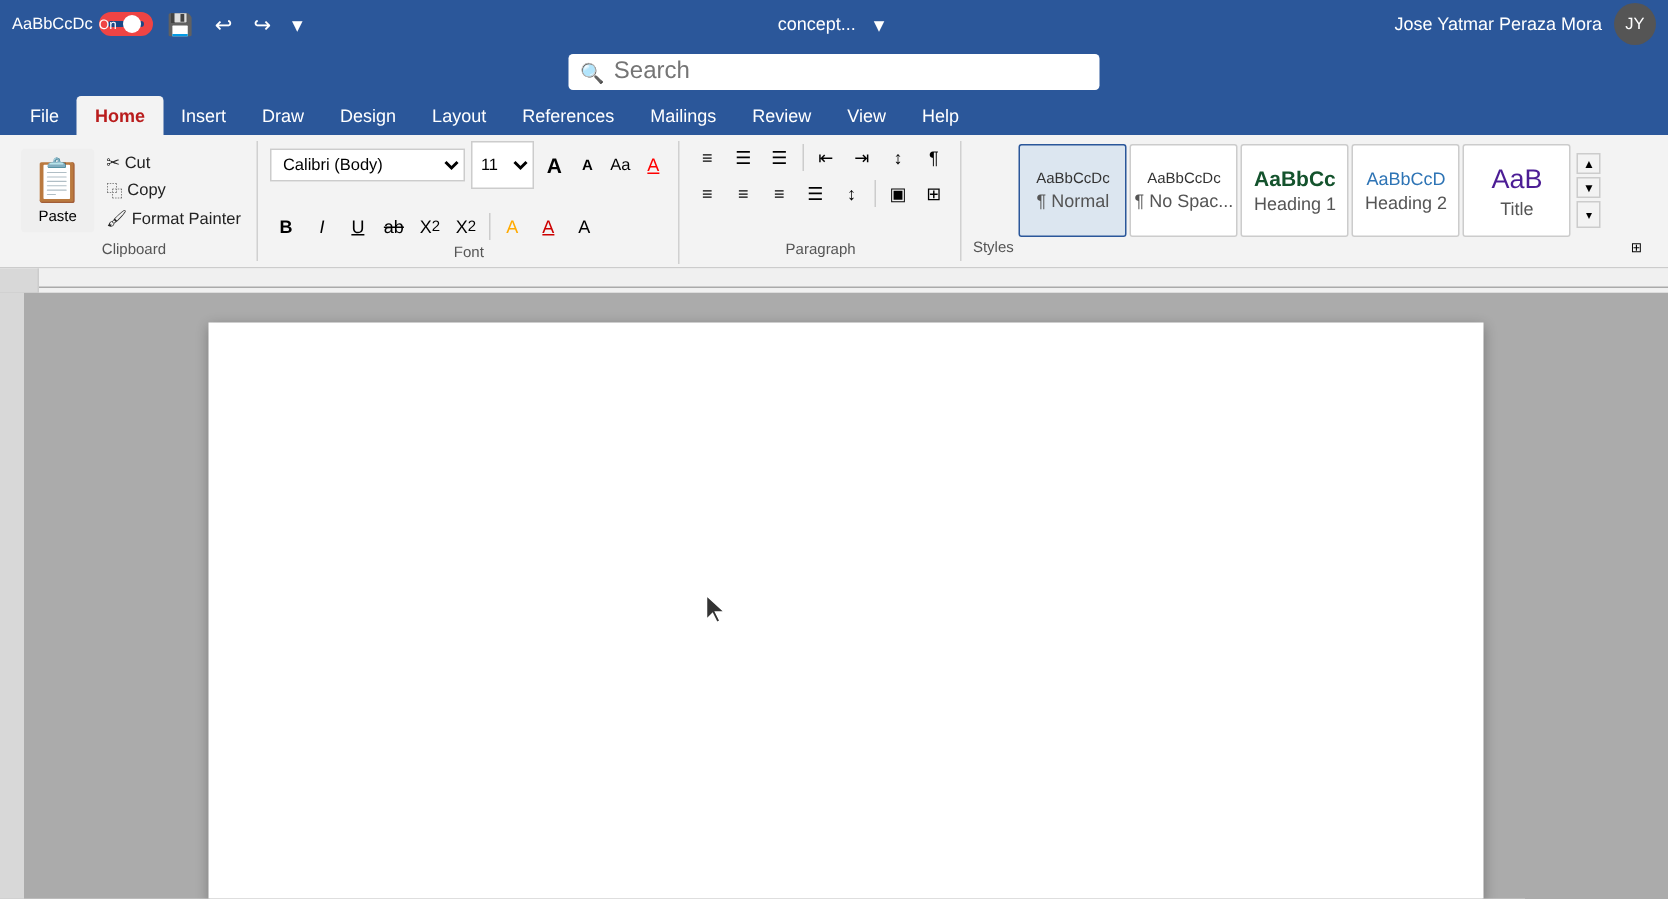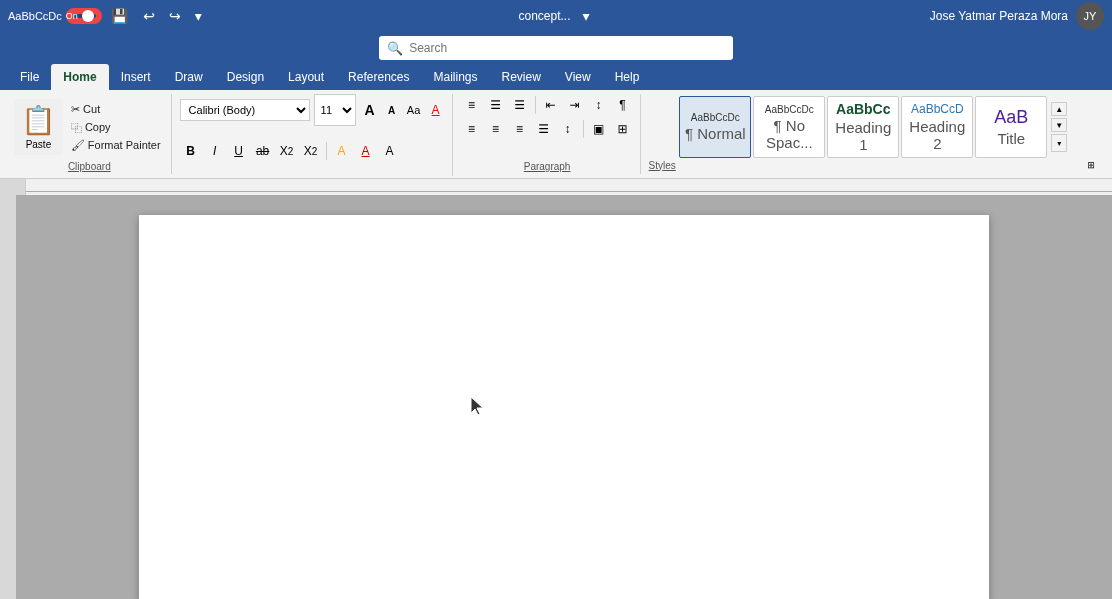--- a/index.html
+++ b/index.html
@@ -125,21 +125,21 @@
       color: white;
       font-size: 12px;
       cursor: pointer;
       border-radius: 3px 3px 0 0;
       height: 26px;
       display: flex;
       align-items: center;
     }
     .ribbon-tab.active {
       background: #f3f3f3;
-      color: #14532d;
+      color: #b91c1c;
       font-weight: 600;
     }
 
     
     .ribbon {
       background: #f3f3f3;
       border-bottom: 1px solid #ccc;
       display: flex;
       padding: 4px 8px 2px;
       align-items: flex-start;
@@ -156,21 +156,20 @@
       position: relative;
     }
     .ribbon-group:last-child { border-right: none; }
     .ribbon-group-label {
       font-size: 10px;
       color: #555;
       position: absolute;
       bottom: 2px;
       left: 0; right: 0;
       text-align: center;
-      text-decoration: underline;
     }
     .ribbon-group-content {
       display: flex;
       gap: 2px;
       align-items: flex-start;
       flex: 1;
       padding-bottom: 14px;
     }
 
     
@@ -307,21 +306,21 @@
       border-radius: 2px;
       padding: 2px;
       gap: 2px;
     }
     .style-item.active { border-color: #2b579a; background: #dce6f0; }
     .style-preview {
       font-size: 13px;
       color: #333;
     }
     .style-label {
-      font-size: 15px;
+      font-size: 12px;
       color: #555;
       text-align: center;
     }
     .styles-scroll {
       display: flex;
       flex-direction: column;
       gap: 2px;
     }
     .styles-scroll-btn {
       width: 16px;
@@ -434,21 +433,21 @@
   </div>
   <div class="title-bar-right">
     <span>Jose Yatmar Peraza Mora</span>
     <div class="user-avatar">JY</div>
   </div>
 </div>
 
 <div class="search-bar-row">
   <div class="search-box">
     <span class="search-icon">🔍</span>
-    <input type="text" style="border: none; outline: none; font-size: 12px; color: #4d7c0f; width: 100%; background: transparent;" placeholder="Search">
+    <input type="text" style="border: none; outline: none; font-size: 16px; color: #4d7c0f; width: 100%; background: transparent;" placeholder="Search">
   </div>
 </div>
 
 <div class="ribbon-tabs">
   <div class="ribbon-tab">File</div>
   <div class="ribbon-tab active">Home</div>
   <div class="ribbon-tab">Insert</div>
   <div class="ribbon-tab">Draw</div>
   <div class="ribbon-tab">Design</div>
   <div class="ribbon-tab">Layout</div>
@@ -509,20 +508,21 @@
         <button class="fmt-btn underline">U</button>
         <button class="fmt-btn" style="text-decoration:line-through;">ab</button>
         <button class="fmt-btn">X<sub>2</sub></button>
         <button class="fmt-btn">X<sup>2</sup></button>
         <div style="width:1px;background:#ccc;height:18px;margin:0 2px;"></div>
         <button class="fmt-btn" style="color:#ffaa00;">A</button>
         <button class="fmt-btn" style="color:#cc0000;text-decoration:underline;">A</button>
         <button class="fmt-btn">A</button>
       </div>
     </div>
+    <div class="ribbon-group-label">Font</div>
   </div>
 
   <div class="ribbon-group para-group">
     <div class="ribbon-group-content">
       <div class="para-row">
         <button class="fmt-btn">≡</button>
         <button class="fmt-btn">☰</button>
         <button class="fmt-btn">☰</button>
         <div style="width:1px;background:#ccc;height:18px;margin:0 2px;"></div>
         <button class="fmt-btn">⇤</button>

